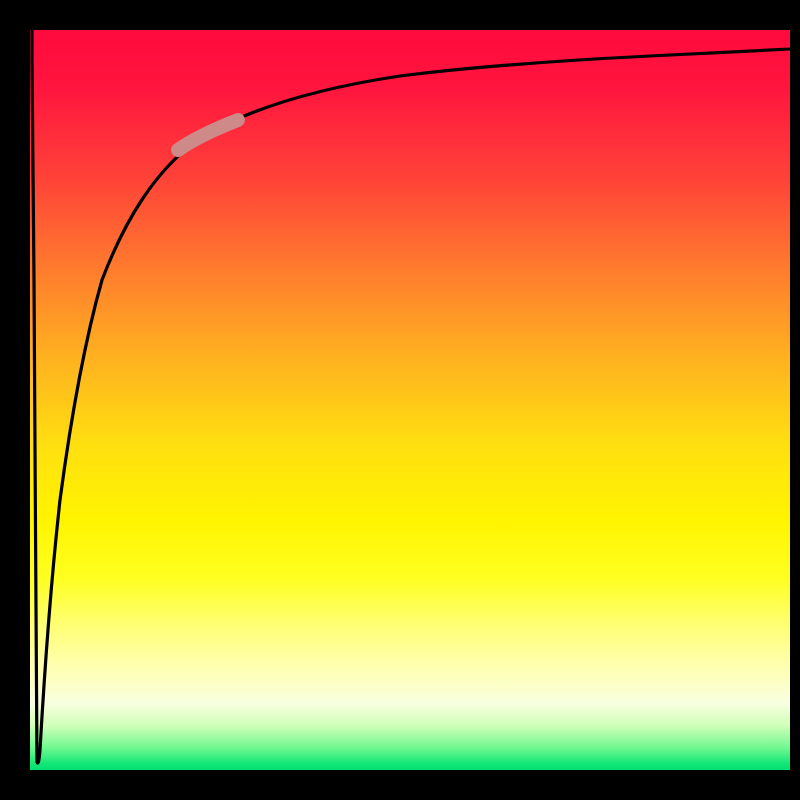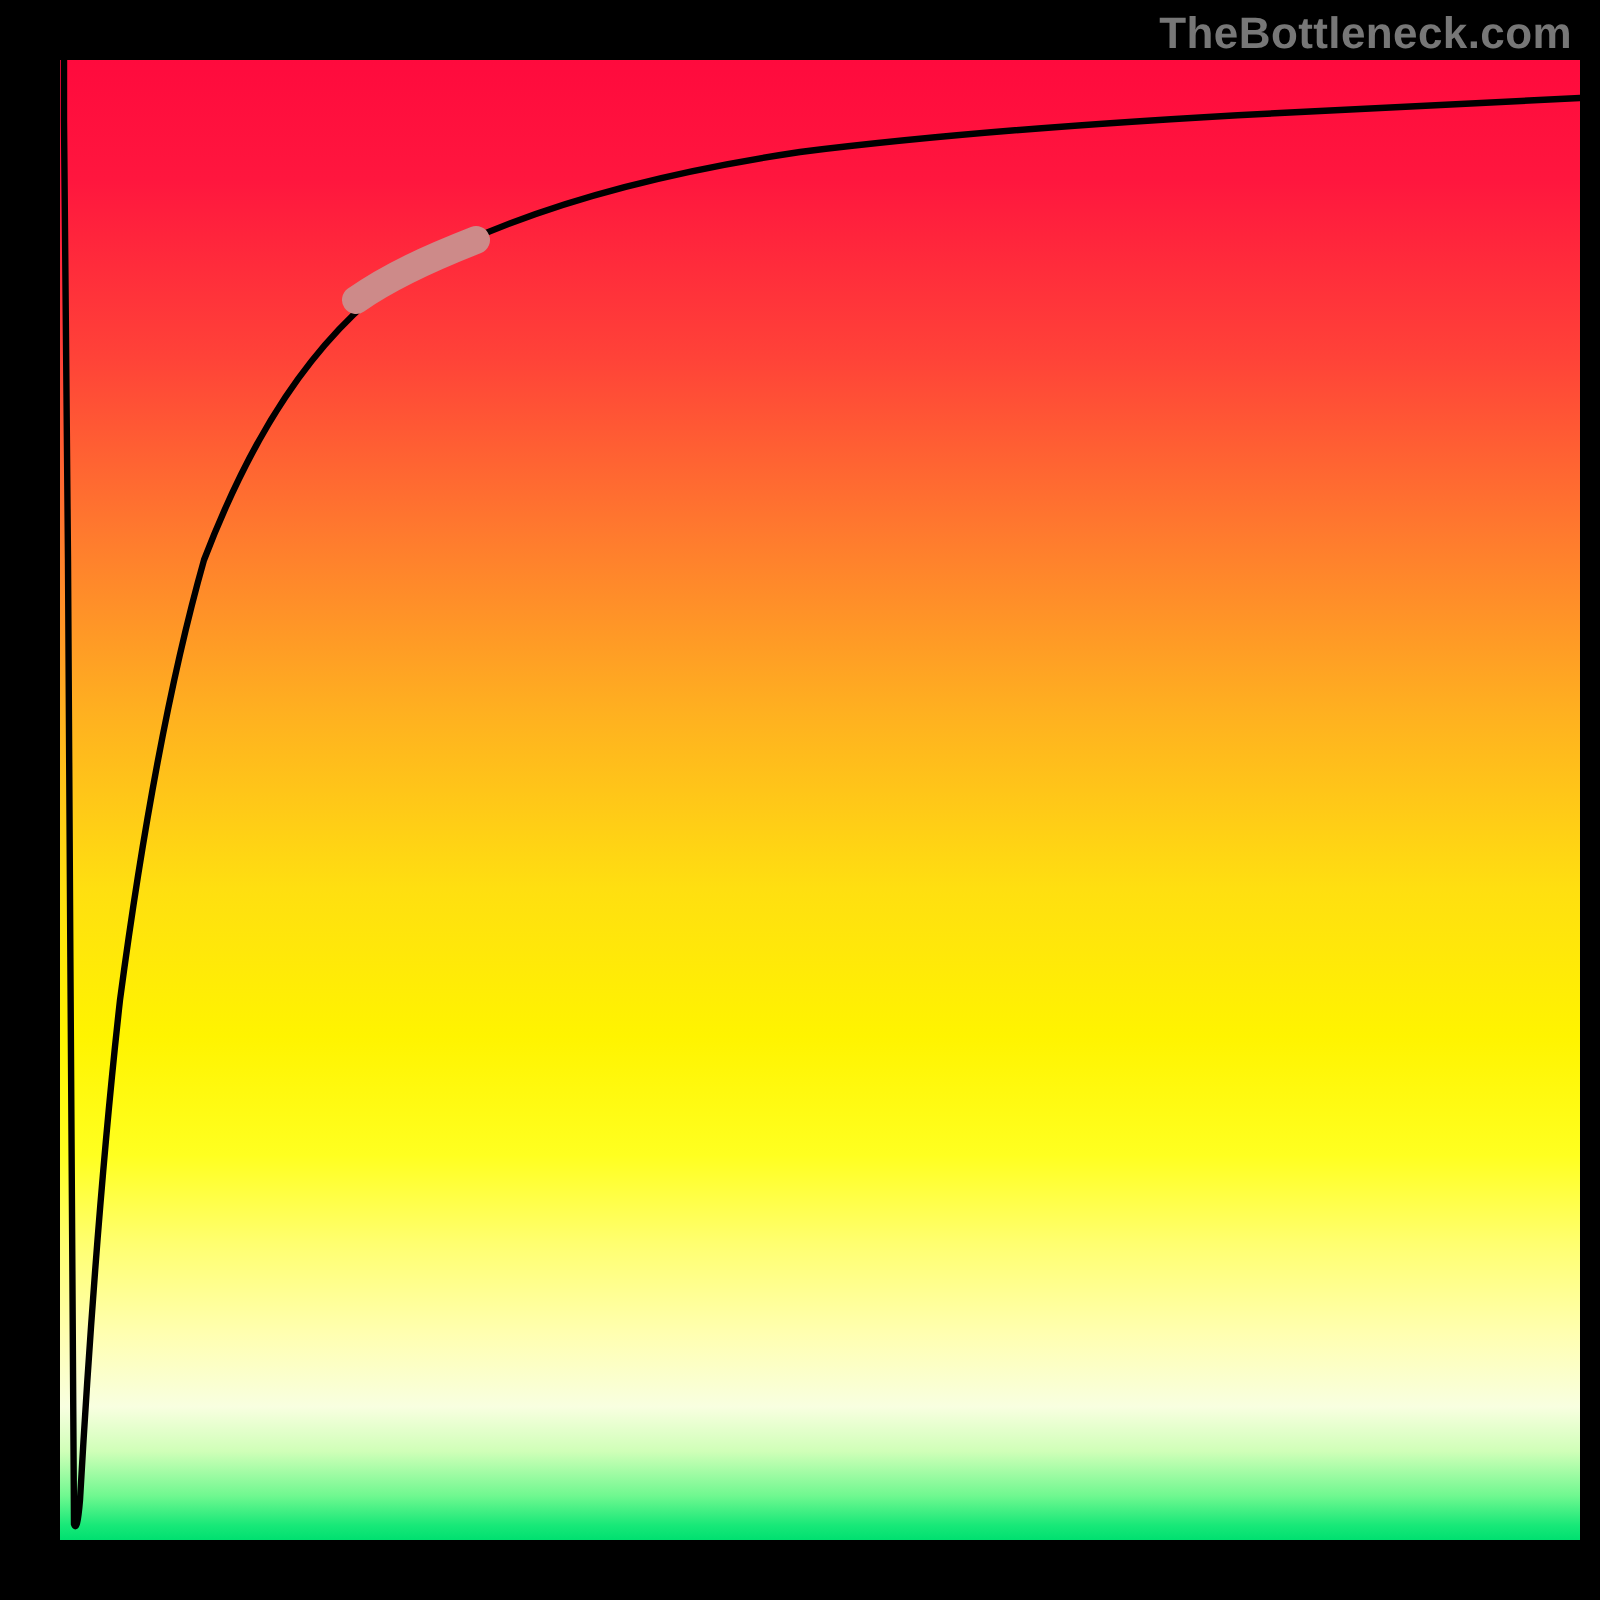--- a/index.html
+++ b/index.html
@@ -84,14 +84,13 @@
                C 95 190, 125 140, 170 108
                C 220 78, 290 58, 370 46
                C 450 36, 540 30, 620 26
                C 700 22, 760 19, 760 19"></path>
 
       <path fill="none" stroke="#cd8a89" stroke-width="14" stroke-linecap="round" d="M 148 120
                C 165 108, 185 99, 208 90"></path>
     </svg>
   </div>
 
-  <div class="watermark">TheBottleneck.com</div>
 </div>
 
 </body></html>

